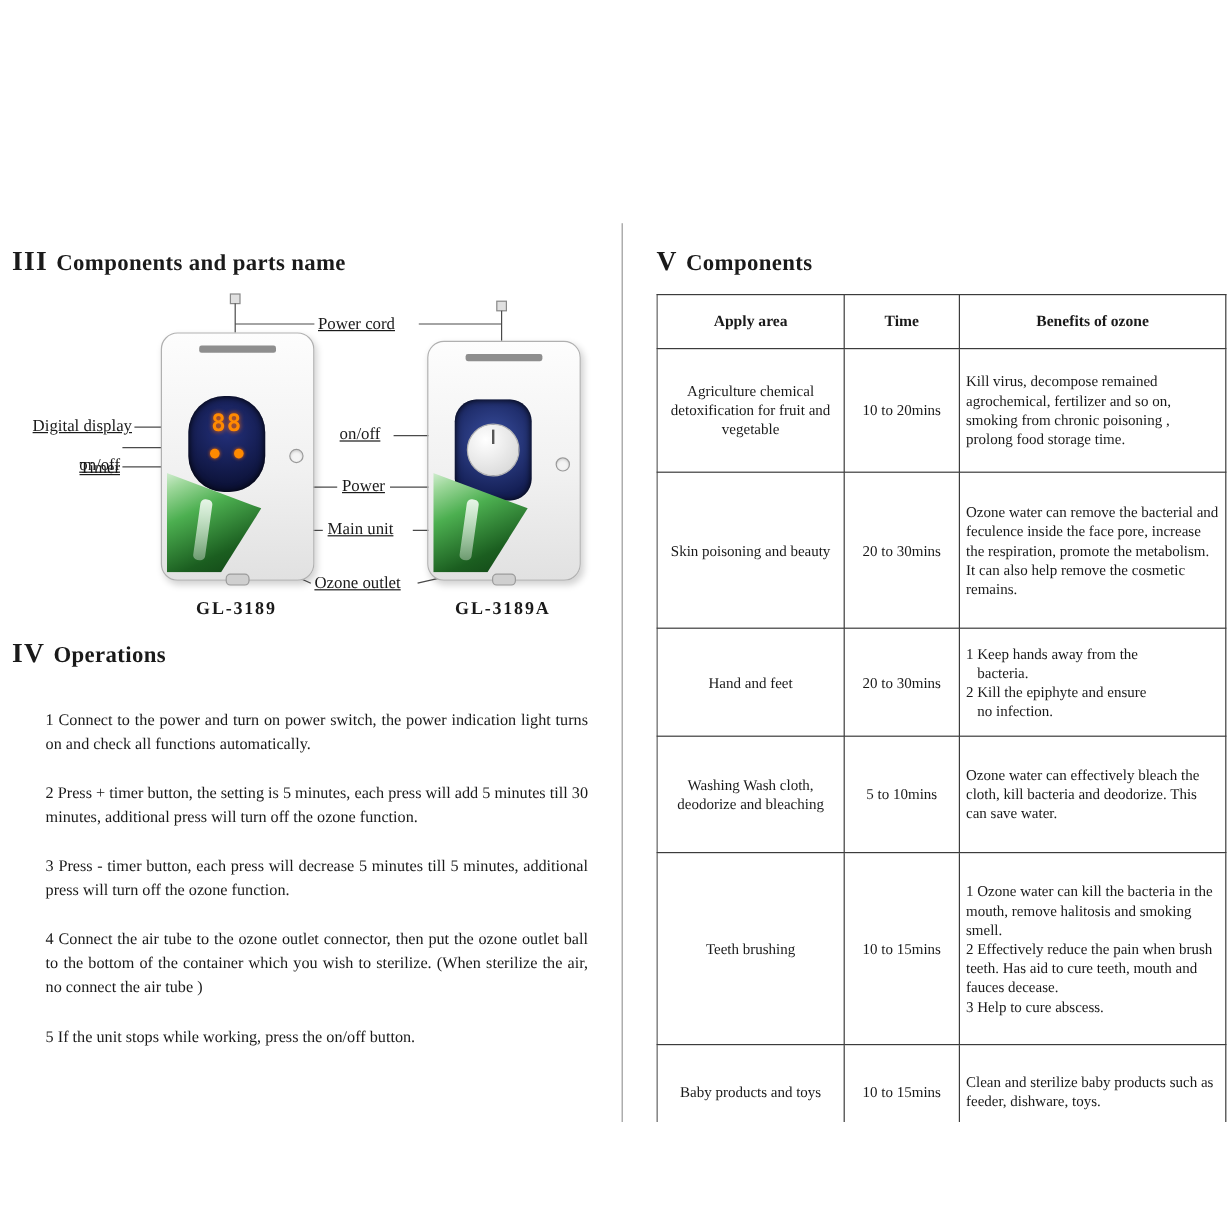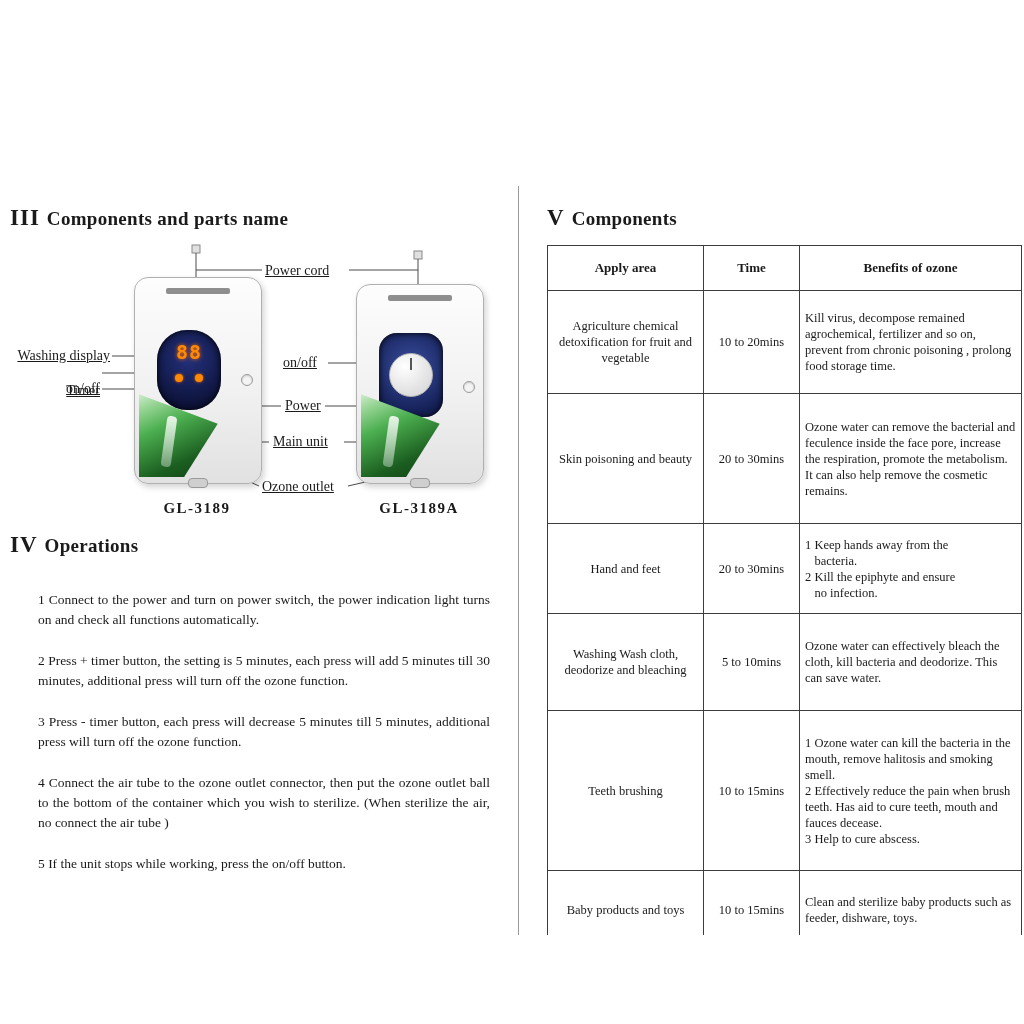--- a/index.html
+++ b/index.html
@@ -118,21 +118,21 @@
       <div class="knob"></div>
     </div>
     <div class="indicator"></div>
     <div class="photo">
         <div class="falls"></div>
       </div>
     <div class="nub"></div>
   </div>
 
   <span class="lbl abs" style="left:265px;top:263px;">Power cord</span>
-  <span class="lbl lbl-r abs" style="left:8px;top:348px;">Washing display</span>
+  <span class="lbl lbl-r abs" style="left:8px;top:348px;">Digital display</span>
   <span class="lbl lbl-r abs" style="left:0px;top:383px;width:100px;">Timer</span>
   <span class="lbl lbl-r abs" style="left:0px;top:381px;width:100px;">on/off</span>
   <span class="lbl abs" style="left:283px;top:355px;">on/off</span>
   <span class="lbl abs" style="left:285px;top:398px;">Power</span>
   <span class="lbl abs" style="left:273px;top:434px;">Main unit</span>
   <span class="lbl abs" style="left:262px;top:479px;">Ozone outlet</span>
 
   <span class="model abs" style="left:134px;top:500px;">GL-3189</span>
   <span class="model abs" style="left:356px;top:500px;">GL-3189A</span>
 
@@ -161,21 +161,21 @@
         </colgroup>
       <tbody>
           <tr class="hr">
         <th>Apply area</th>
         <th>Time</th>
         <th>Benefits of ozone</th>
       </tr>
       <tr class="r0">
         <td class="c-area">Agriculture chemical detoxification for fruit and vegetable</td>
         <td class="c-time">10 to 20mins</td>
-        <td class="c-ben">Kill virus, decompose remained agrochemical, fertilizer and so on, prevent from chronic poisoning , prolong food storage time.</td>
+        <td class="c-ben">Kill virus, decompose remained agrochemical, fertilizer and so on, smoking from chronic poisoning , prolong food storage time.</td>
       </tr>
       <tr class="r1">
         <td class="c-area">Skin poisoning and beauty</td>
         <td class="c-time">20 to 30mins</td>
         <td class="c-ben">Ozone water can remove the bacterial and feculence inside the face pore, increase the respiration, promote the metabolism. It can also help remove the cosmetic remains.</td>
       </tr>
       <tr class="r2">
         <td class="c-area">Hand and feet</td>
         <td class="c-time">20 to 30mins</td>
         <td class="c-ben">1 Keep hands away from the

